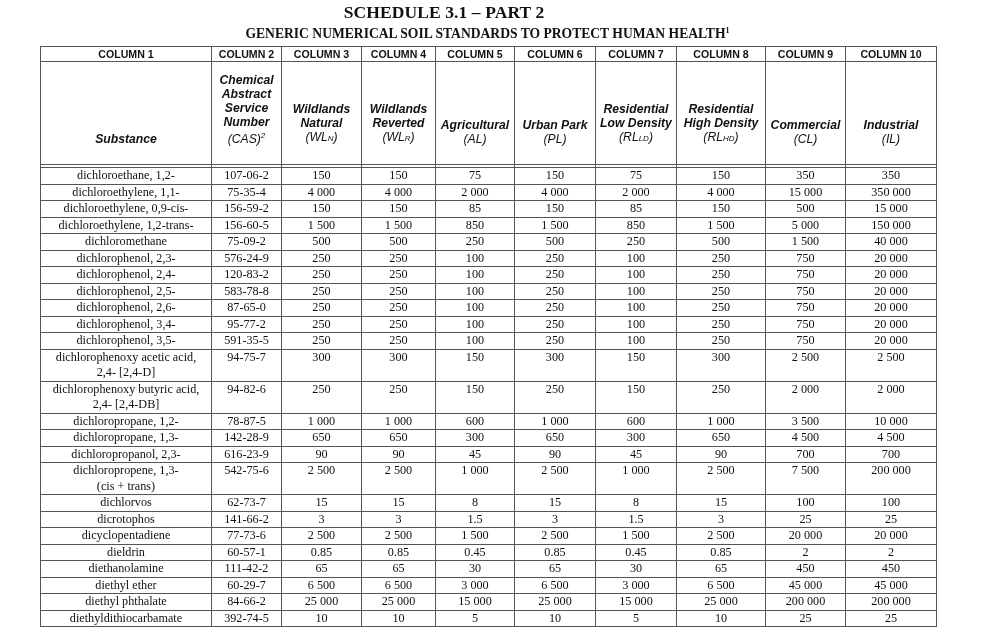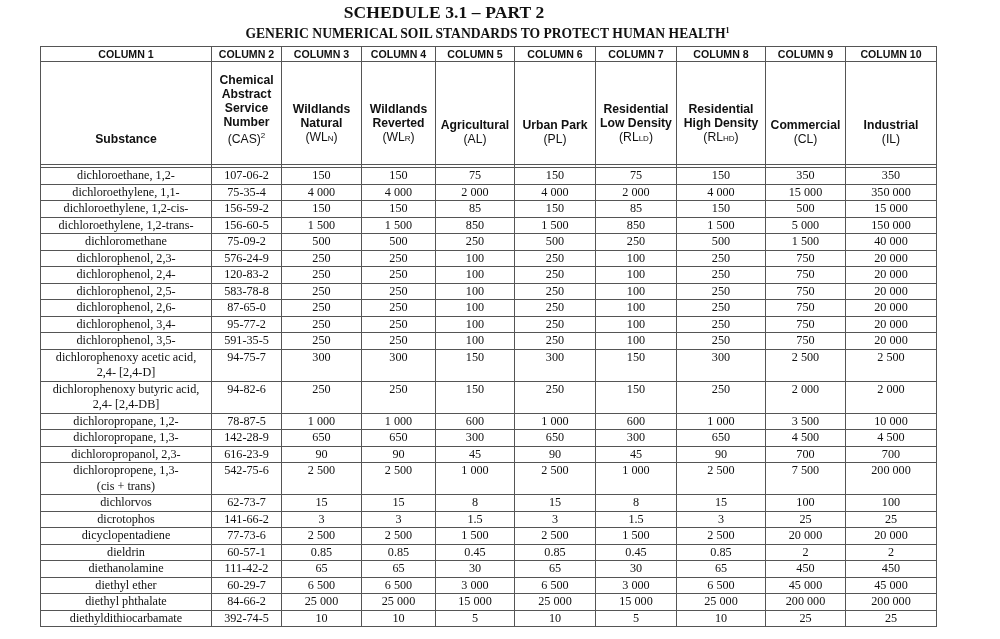--- a/index.html
+++ b/index.html
@@ -19,20 +19,21 @@
   }
   td, th { border: 1px solid #555; padding: 0; }
   th.colnum {
     font-family: "Liberation Sans", sans-serif; font-weight: bold; font-size: 10.6px;
     height: 14px; line-height: 13px; text-align: center; margin-top: 36px;
   }
   th.hdr {
     font-family: "Liberation Sans", sans-serif; font-weight: bold; font-size: 12.2px;
     height: 84px; vertical-align: bottom; text-align: center; line-height: 14px;
     padding-bottom: 18px;
+    font-style: italic;
   }
   th.hdr .abbr { font-weight: normal; display: block; }
   th.hdr .abbr small { font-size: 8px; }
   th.hdr .abbr sup { font-size: 8px; }
   tr.spacer td { height: 2px; border-left: 1px solid #555; border-right: 1px solid #555; border-top: 1px solid #555; border-bottom: 1px solid #555; }
   td {
     font-family: "Liberation Serif", serif; font-size: 12.2px; line-height: 15.5px;
     text-align: center; vertical-align: top; height: 15.5px; padding-top: 0px;
   }
   td.sub { text-align: center; padding-left: 0; }
@@ -153,21 +154,21 @@
         <td>4 000</td>
         <td>2 000</td>
         <td>4 000</td>
         <td>2 000</td>
         <td>4 000</td>
         <td>15 000</td>
         <td>350 000</td>
       </tr>
       <tr>
         <td class="sub">
-          <div class="wrap">dichloroethylene, 1,2-cis-</div>
+          <div class="wrap">dichloroethylene, 0,9-cis-</div>
         </td>
         <td>156-59-2</td>
         <td>150</td>
         <td>150</td>
         <td>85</td>
         <td>150</td>
         <td>85</td>
         <td>150</td>
         <td>500</td>
         <td>15 000</td>

